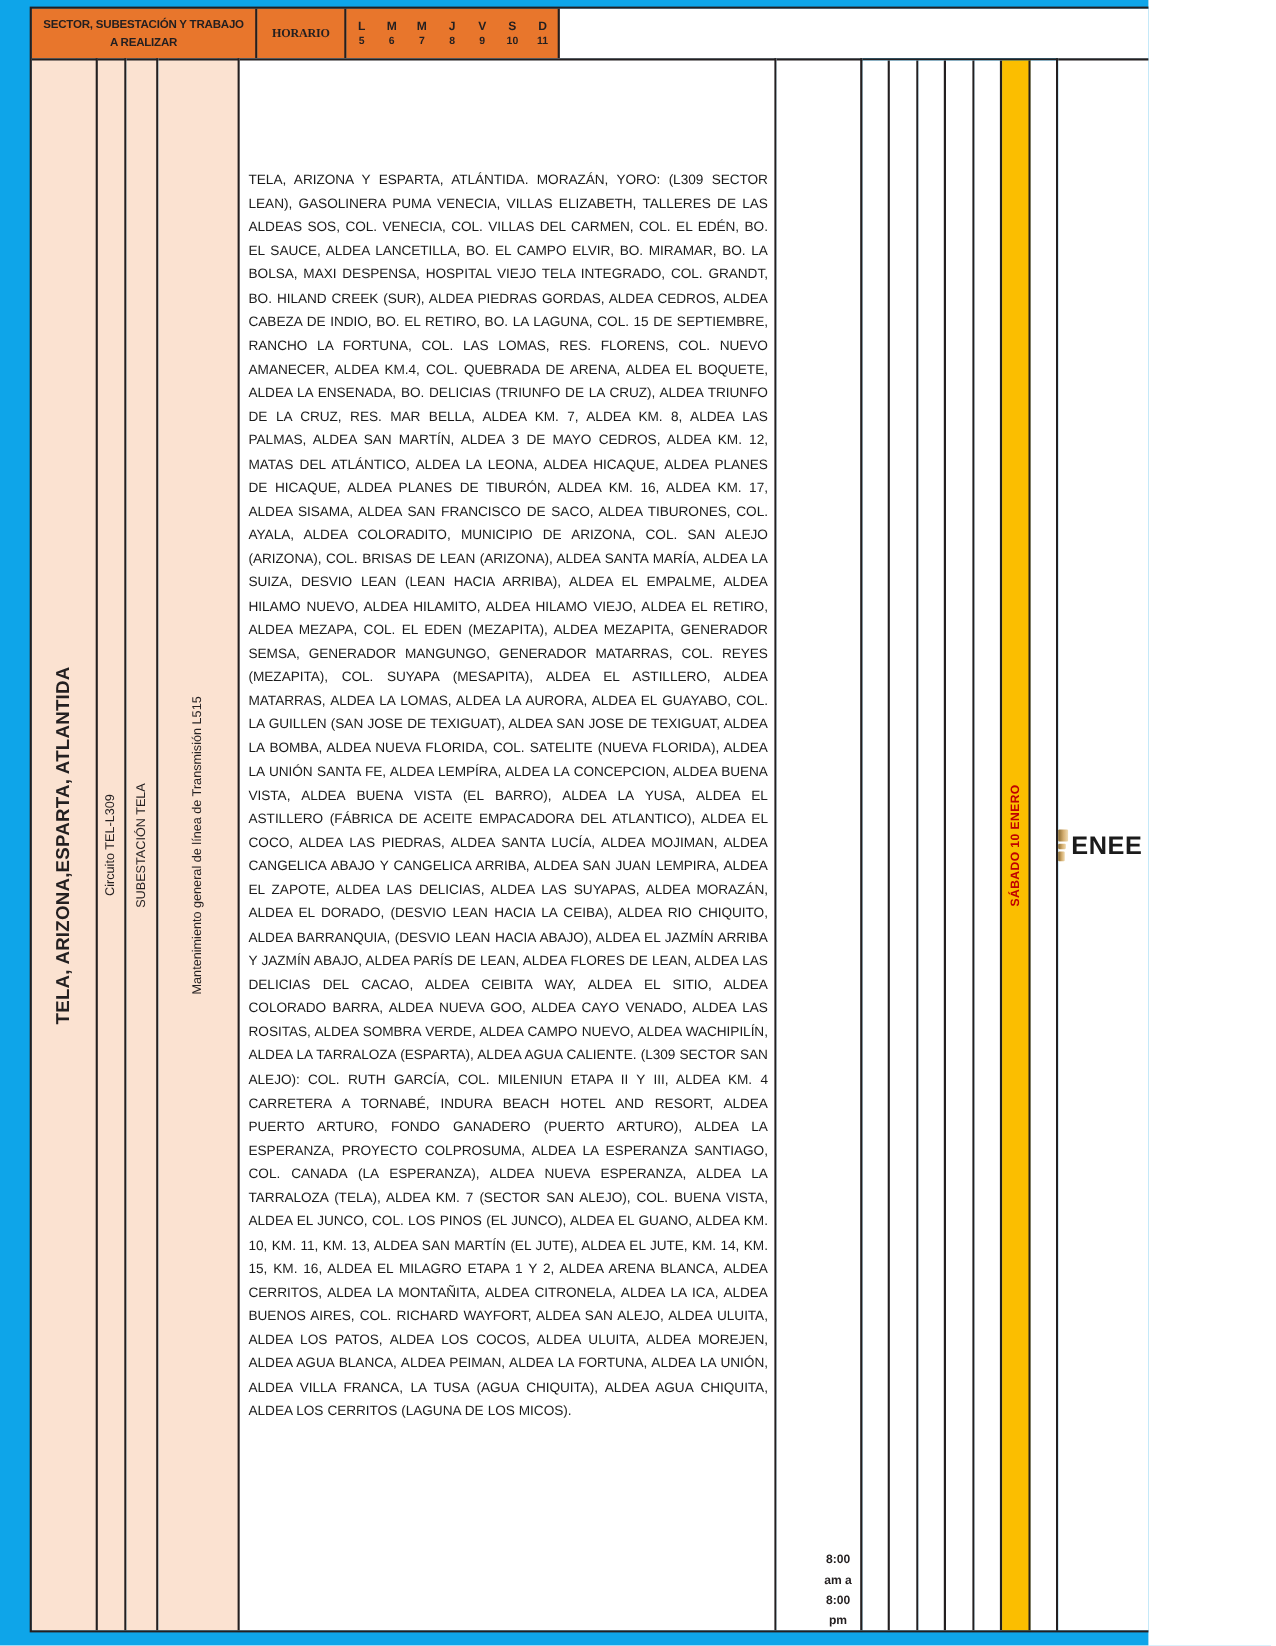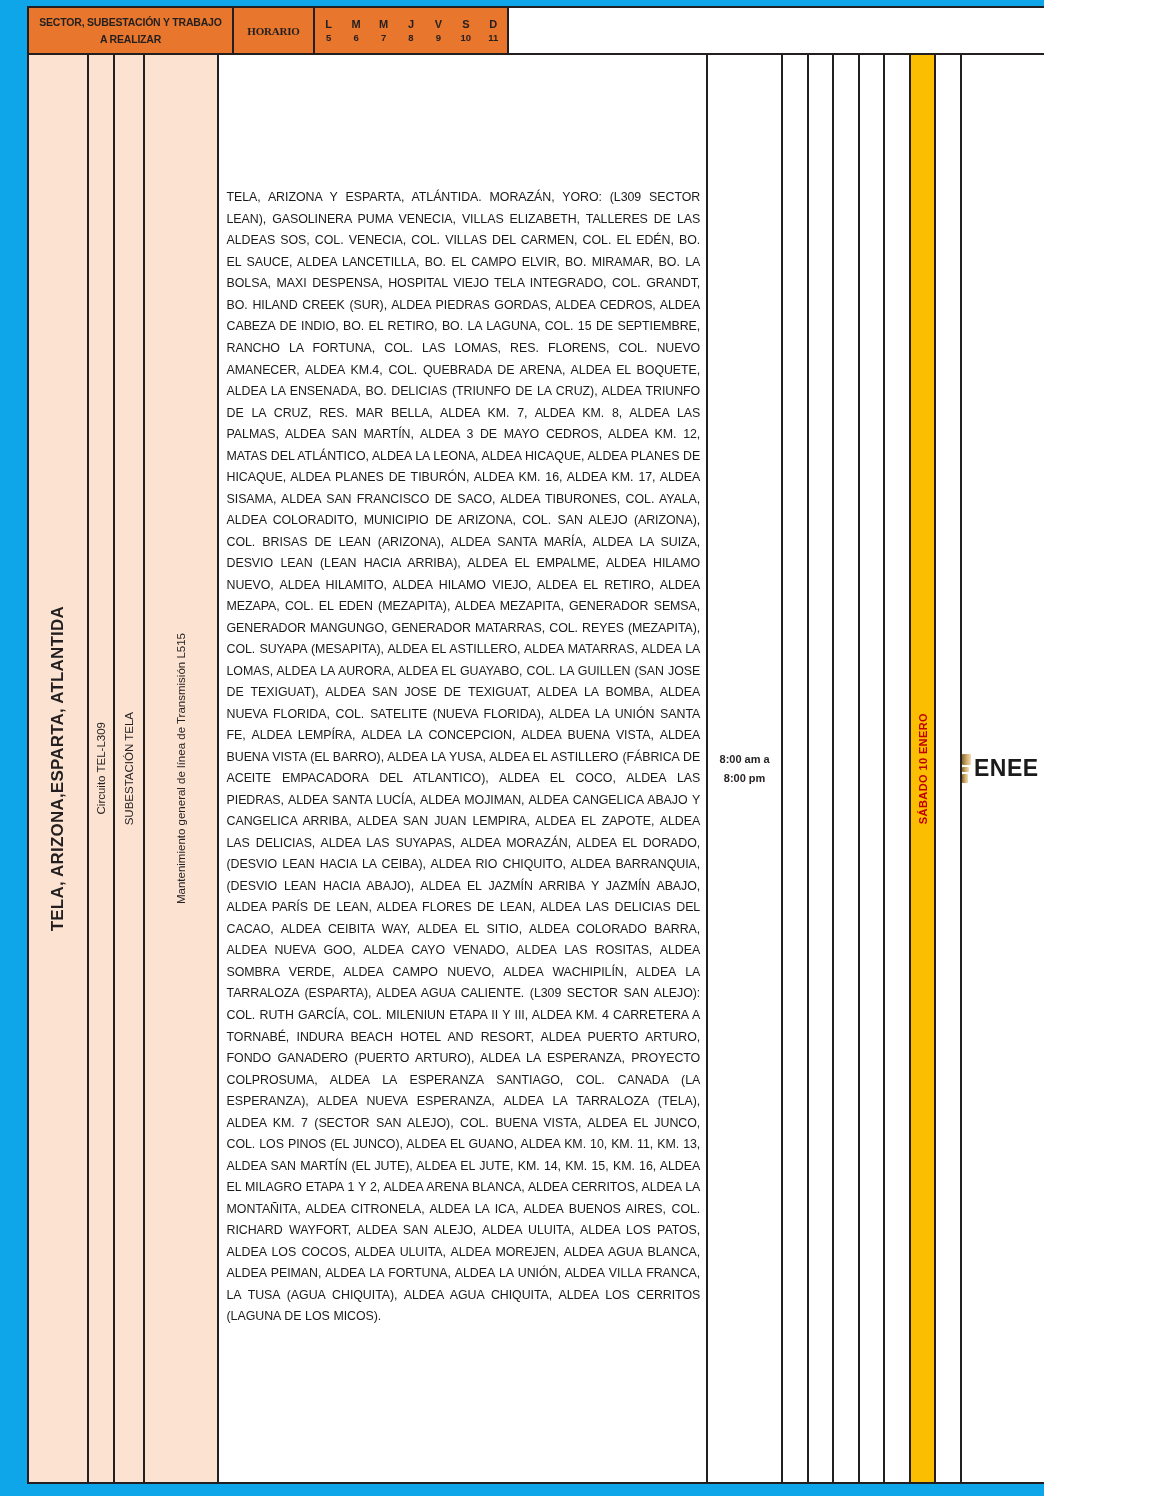--- a/index.html
+++ b/index.html
@@ -121,39 +121,40 @@
   .c-circuito .vtext { font-size: 11.5px; }
   .c-subest { width: 32px; }
   .c-subest .vtext { font-size: 11.5px; }
   .c-trabajo { width: 80px; }
   .c-trabajo .vtext { font-size: 11.5px; }
 
   
   .c-zonas {
     width: 530px;
     background: #ffffff;
-    padding: 120px 6px 10px 8px;
+    padding: 86px 6px 10px 8px;
   }
   .zonas-text {
     font-size: 12.4px;
     line-height: 1.735;
     text-align: justify;
     text-align-last: left;
     color: #1a1a1a;
     letter-spacing: -0.05px;
     word-spacing: 0.3px;
   }
 
   
   .c-horario {
     width: 81px;
     background: #ffffff;
     display: flex;
-    align-items: center;
-    justify-content: center;
+    align-items: flex-end;
+    justify-content: center;
+    padding-left: 36px;
   }
   .horario-text {
     font-size: 11px;
     font-weight: bold;
     text-align: center;
     line-height: 1.65;
     color: #231f20;
   }
 
   

